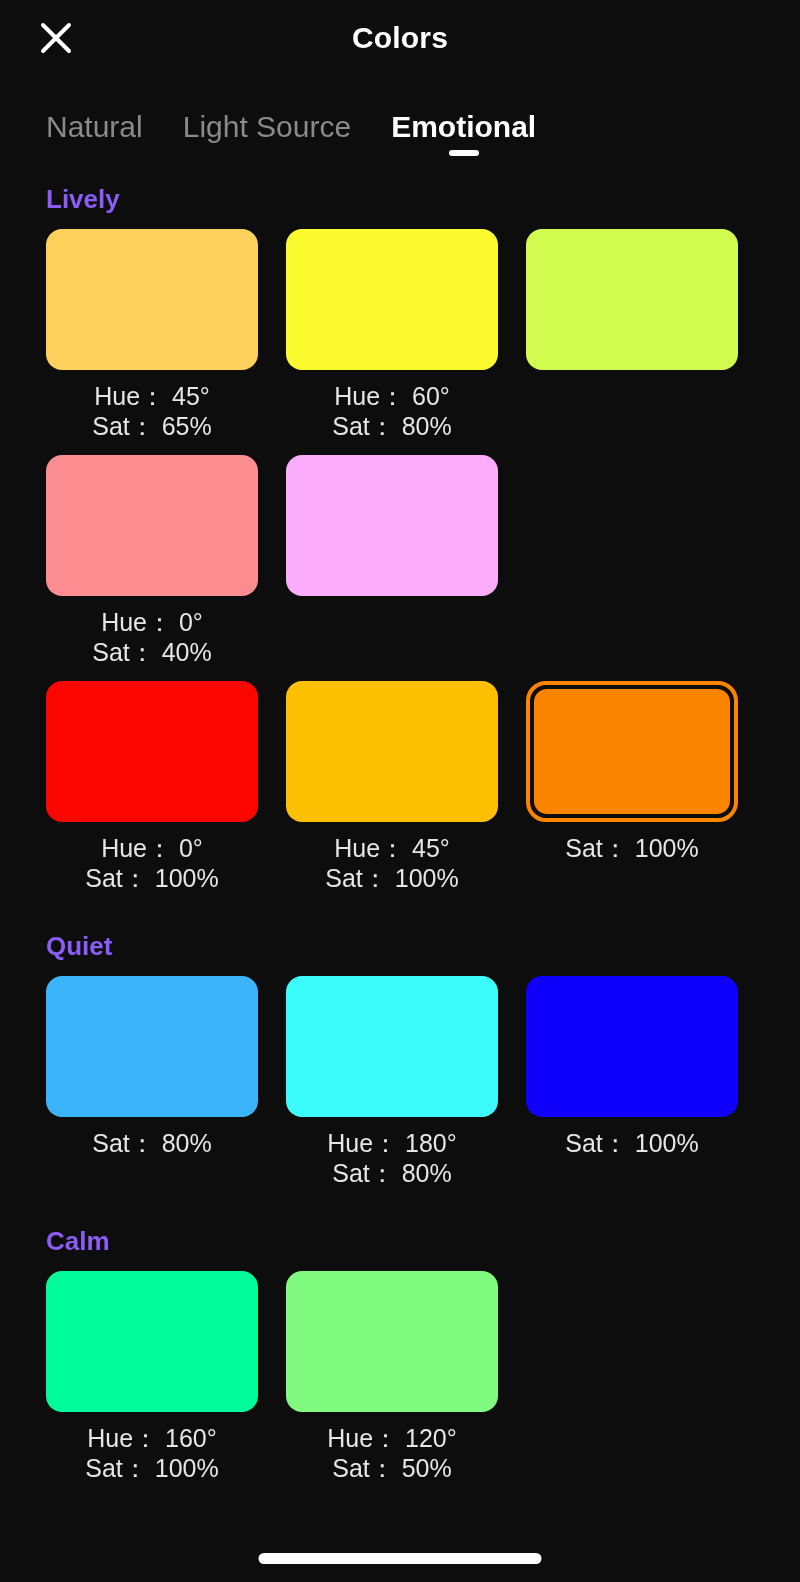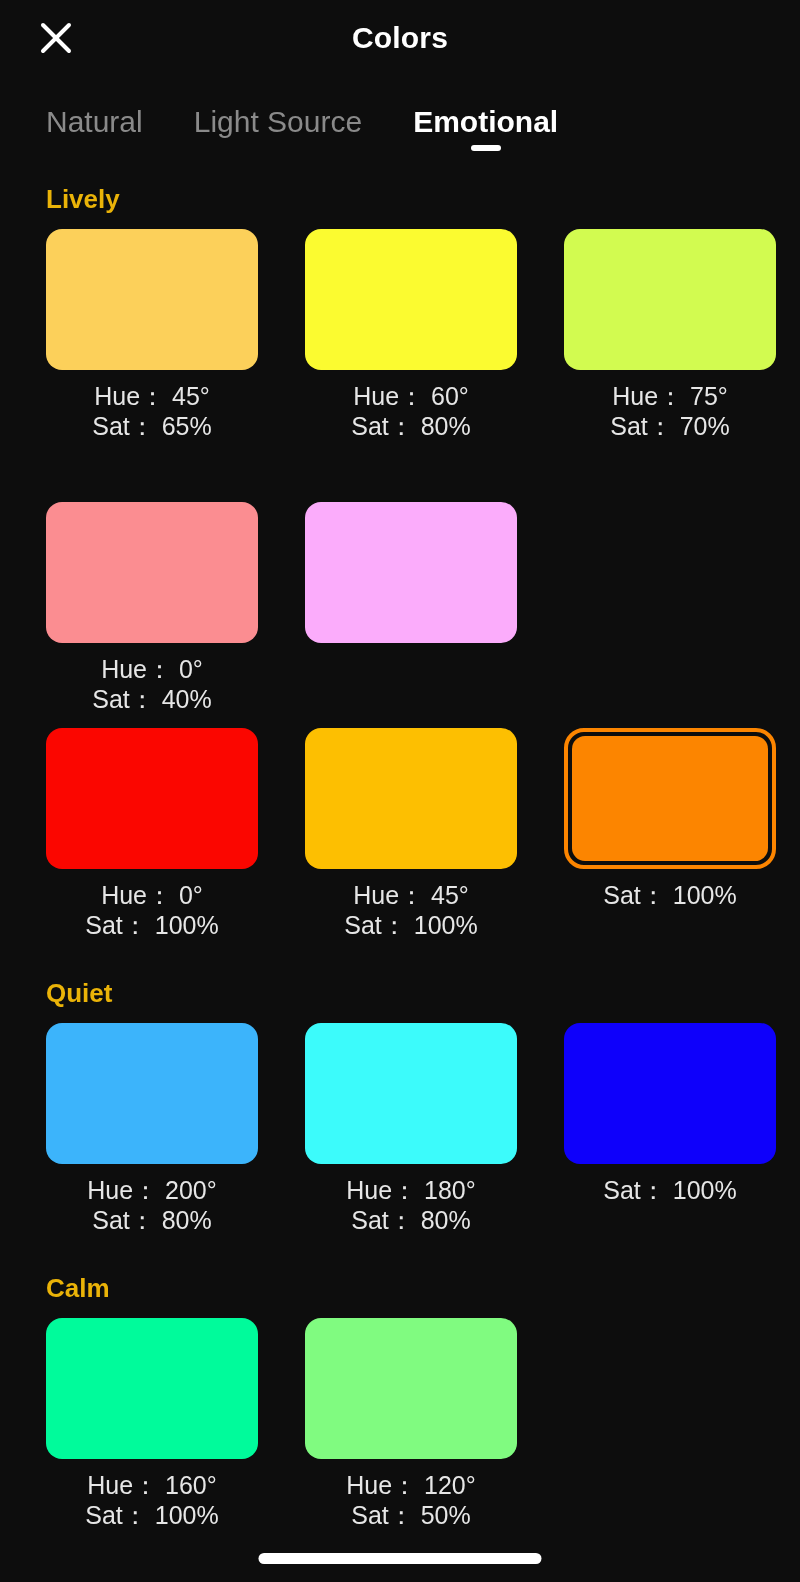--- a/index.html
+++ b/index.html
@@ -47,22 +47,22 @@
   .header-title {
     font-size: 30px;
     font-weight: bold;
     color: #ffffff;
     letter-spacing: 0.2px;
   }
 
   
   .tabs {
     display: flex;
-    align-items: center;
-    gap: 51px;
+    align-items: flex-end;
+    gap: 40px;
     padding: 24px 46px 0 46px;
     height: 84px;
   }
 
   .tab {
     position: relative;
     font-size: 30px;
     color: #8a8a8a;
     cursor: pointer;
     padding-bottom: 16px;
@@ -90,31 +90,30 @@
     padding: 0 0 0 0;
   }
 
   .section {
     padding: 0 46px;
   }
 
   .section-title {
     font-size: 26px;
     font-weight: bold;
-    color: #eab308;
+    color: #8b5cf6;
     margin-top: 24px;
     margin-bottom: 14px;
   }
 
   .swatch-grid {
     display: grid;
     grid-template-columns: repeat(3, 212px);
     column-gap: 28px;
     row-gap: 0;
-    gap: 47px;
   }
 
   .swatch-cell {
     width: 212px;
     cursor: pointer;
   }
 
   .swatch {
     width: 212px;
     height: 141px;
@@ -194,24 +193,20 @@
           </div>
           <div class="swatch-cell">
             <div class="swatch" style="background: rgb(251, 251, 48);"></div>
             <div class="swatch-meta">
               <div class="meta-line">Hue： 60°</div>
               <div class="meta-line">Sat： 80%</div>
             </div>
           </div>
           <div class="swatch-cell">
             <div class="swatch" style="background: rgb(210, 251, 80);"></div>
-            <div class="swatch-meta">
-              <div class="meta-line">Hue： 75°</div>
-              <div class="meta-line">Sat： 70%</div>
-            </div>
           </div>
           <div class="swatch-cell">
             <div class="swatch" style="background: rgb(251, 141, 145);"></div>
             <div class="swatch-meta">
               <div class="meta-line">Hue： 0°</div>
               <div class="meta-line">Sat： 40%</div>
             </div>
           </div>
           <div class="swatch-cell">
             <div class="swatch" style="background: rgb(251, 172, 251);"></div>
@@ -243,21 +238,20 @@
             </div>
           </div>
         </div>
       </div>
       <div class="section">
         <div class="section-title">Quiet</div>
         <div class="swatch-grid">
           <div class="swatch-cell">
             <div class="swatch" style="background: rgb(60, 180, 251);"></div>
             <div class="swatch-meta">
-              <div class="meta-line">Hue： 200°</div>
               <div class="meta-line">Sat： 80%</div>
             </div>
           </div>
           <div class="swatch-cell">
             <div class="swatch" style="background: rgb(60, 251, 251);"></div>
             <div class="swatch-meta">
               <div class="meta-line">Hue： 180°</div>
               <div class="meta-line">Sat： 80%</div>
             </div>
           </div>

